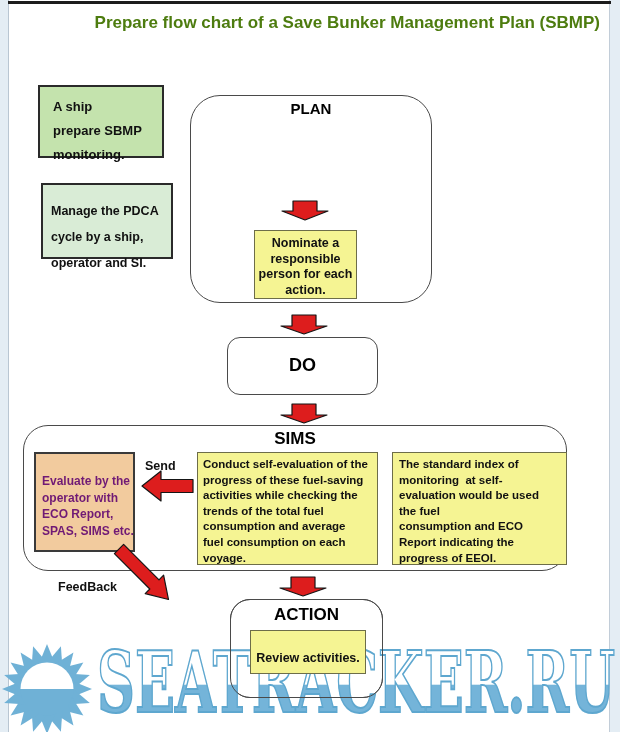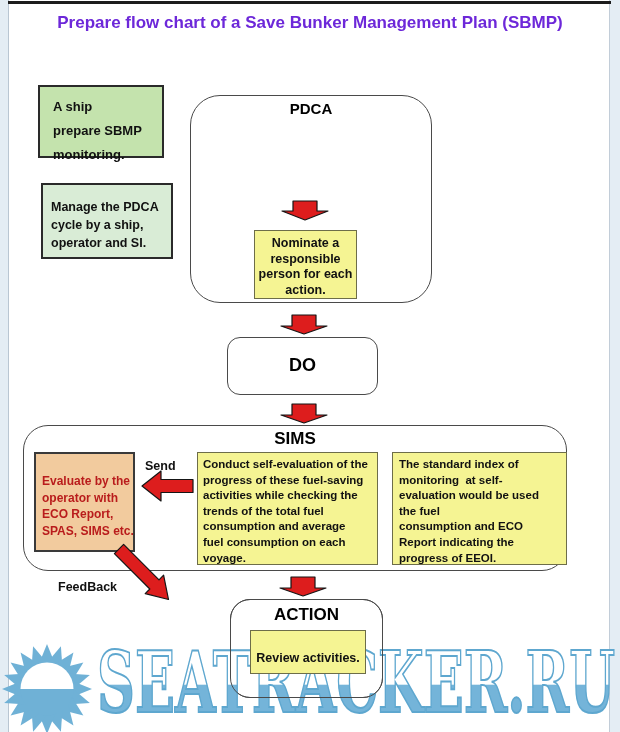--- a/index.html
+++ b/index.html
@@ -3,34 +3,34 @@
 <meta charset="utf-8">
 <style>
   html,body{margin:0;padding:0;}
   body{width:620px;height:732px;overflow:hidden;background:#fff;
        font-family:"Liberation Sans",sans-serif;}
   .page{position:relative;width:620px;height:732px;background:#ffffff;}
   .edge-strip{position:absolute;top:0;bottom:0;width:8px;background:#e4edf4;z-index:0;}
   .edge-strip.left{left:0;border-right:1px solid #b9c6d2;}
   .edge-strip.right{right:0;width:10px;border-left:1px solid #c2cdd8;}
   .top-line{position:absolute;left:8px;right:9px;top:1px;height:3px;background:#1c1c1c;z-index:1;}
-  .title{position:absolute;left:20px;right:20px;top:13px;text-align:center;
-         font-size:17px;font-weight:bold;color:#6d28d9;z-index:2;}
+  .title{position:absolute;left:20px;right:20px;top:13px;text-align:right;
+         font-size:17px;font-weight:bold;color:#4d7c0f;z-index:2;}
   .note{position:absolute;border:2px solid #2a2a2a;font-weight:bold;color:#111;
         white-space:pre;z-index:2;box-sizing:border-box;}
   .note.ship{left:38px;top:85px;width:126px;height:73px;background:#c4e3ad;
              font-size:13px;line-height:24px;padding:8px 15px 0 13px;}
   .note.pdca{left:41px;top:183px;width:132px;height:76px;background:#d9ecd6;
-             font-size:12.5px;line-height:18px;padding:13px 0 0 8px;}
+             font-size:12.5px;line-height:26px;padding:13px 0 0 8px;}
   .stage{position:absolute;background:#fff;border:1.5px solid #4a4a4a;box-sizing:border-box;z-index:1;}
   .stage-label{position:absolute;text-align:center;font-weight:bold;color:#000;z-index:3;}
   .ybox{position:absolute;background:#f5f493;border:1px solid #6d6d49;box-sizing:border-box;
         font-weight:bold;color:#111;white-space:pre;z-index:3;}
   .obox{position:absolute;background:#f2cb9e;border:2px solid #3a3a3a;box-sizing:border-box;
-        font-weight:bold;color:#b91c1c;white-space:pre;z-index:3;
+        font-weight:bold;color:#701a75;white-space:pre;z-index:3;
         font-size:12px;line-height:16.5px;padding:19px 0 0 6px;}
   .small-label{position:absolute;font-weight:bold;font-size:12.5px;color:#111;z-index:6;}
   svg.arrow-layer{position:absolute;left:0;top:0;z-index:5;pointer-events:none;}
   .watermark{position:absolute;left:0;top:640px;z-index:8;pointer-events:none;}
   .action-border-overlay{position:absolute;background:transparent;border:1.5px solid #4a4a4a;
         box-sizing:border-box;z-index:9;}
   .review{left:250px;top:630px;width:116px;height:44px;z-index:10;text-align:center;
           font-size:12.5px;padding-top:20px;}
 </style>
 </head>
@@ -45,21 +45,21 @@
   <div class="title">Prepare flow chart of a Save Bunker Management Plan (SBMP)</div>
 
   <div class="note ship">A ship
 prepare SBMP
 monitoring.</div>
   <div class="note pdca">Manage the PDCA
 cycle by a ship,
 operator and SI.</div>
 
   <div class="stage" style="left:190px;top:95px;width:242px;height:208px;border-radius:30px;"></div>
-  <div class="stage-label" style="left:190px;top:100px;width:242px;font-size:15px;">PDCA</div>
+  <div class="stage-label" style="left:190px;top:100px;width:242px;font-size:15px;">PLAN</div>
   <div class="ybox" style="left:254px;top:230px;width:103px;height:69px;font-size:12.5px;line-height:15.5px;padding-top:5px;text-align:center;">Nominate a
 responsible
 person for each
 action.</div>
 
   <div class="stage" style="left:227px;top:337px;width:151px;height:58px;border-radius:13px;"></div>
   <div class="stage-label" style="left:227px;top:355px;width:151px;font-size:18px;">DO</div>
 
   <div class="stage" style="left:23px;top:425px;width:544px;height:146px;border-radius:25px;"></div>
   <div class="stage-label" style="left:23px;top:429px;width:544px;font-size:17px;">SIMS</div>

